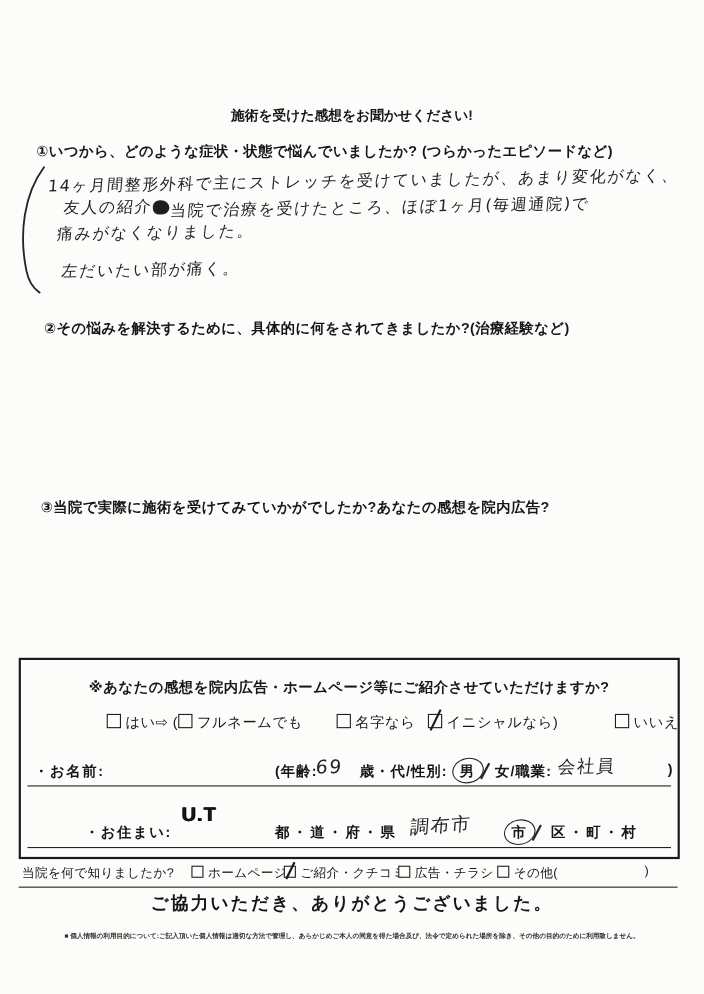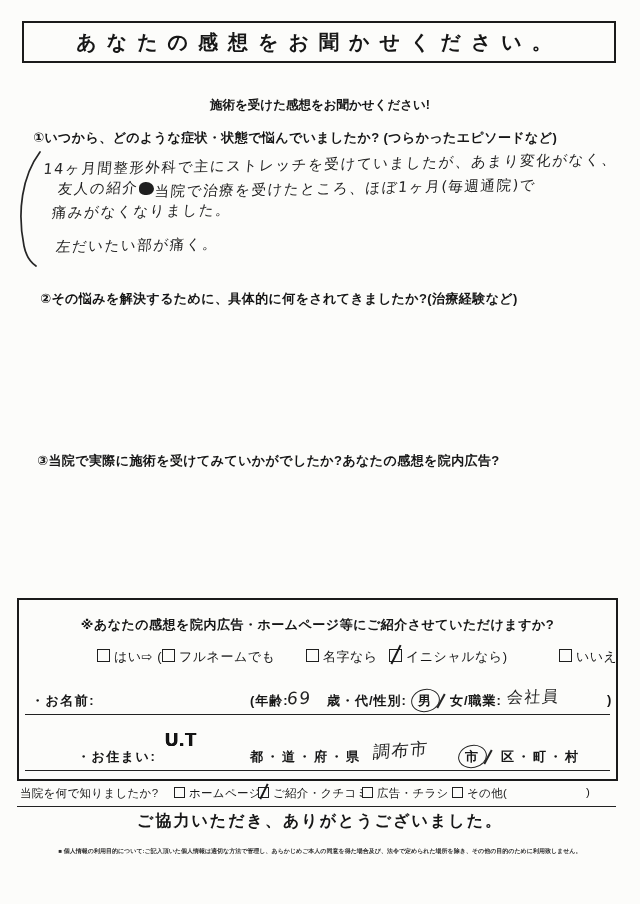--- a/index.html
+++ b/index.html
@@ -42,23 +42,20 @@
   .thanks{left:0;top:811px;width:640px;text-align:center;font-size:16px;font-weight:700;
           letter-spacing:2px;}
   .privacy{left:0;top:847px;width:640px;text-align:center;font-size:6px;color:#2e2e2e;
            letter-spacing:0;white-space:nowrap;font-weight:700;}
 </style>
 </head>
 <body>
 
 <div class="page">
 
-  <div class="abs title-box serif">
-    <span>あなたの感想をお聞かせください。</span>
-  </div>
 
   <div class="abs question" style="left:33px;top:129px;">①いつから、どのような症状・状態で悩んでいましたか? (つらかったエピソードなど)</div>
 
   <div class="abs subtitle">施術を受けた感想をお聞かせください!</div>
 
   <svg class="abs" style="left:14px;top:150px;" width="30" height="118" viewBox="0 0 30 118">
     <path d="M26 2 C8 26, 3 62, 10 96 C12 106, 16 112, 22 116" fill="none" stroke="#262626" stroke-width="1.7" stroke-linecap="round"></path>
   </svg>
 
   <div class="abs hw ans" style="left:44px;top:155px;">14ヶ月間整形外科で主にストレッチを受けていましたが、あまり変化がなく、</div>

